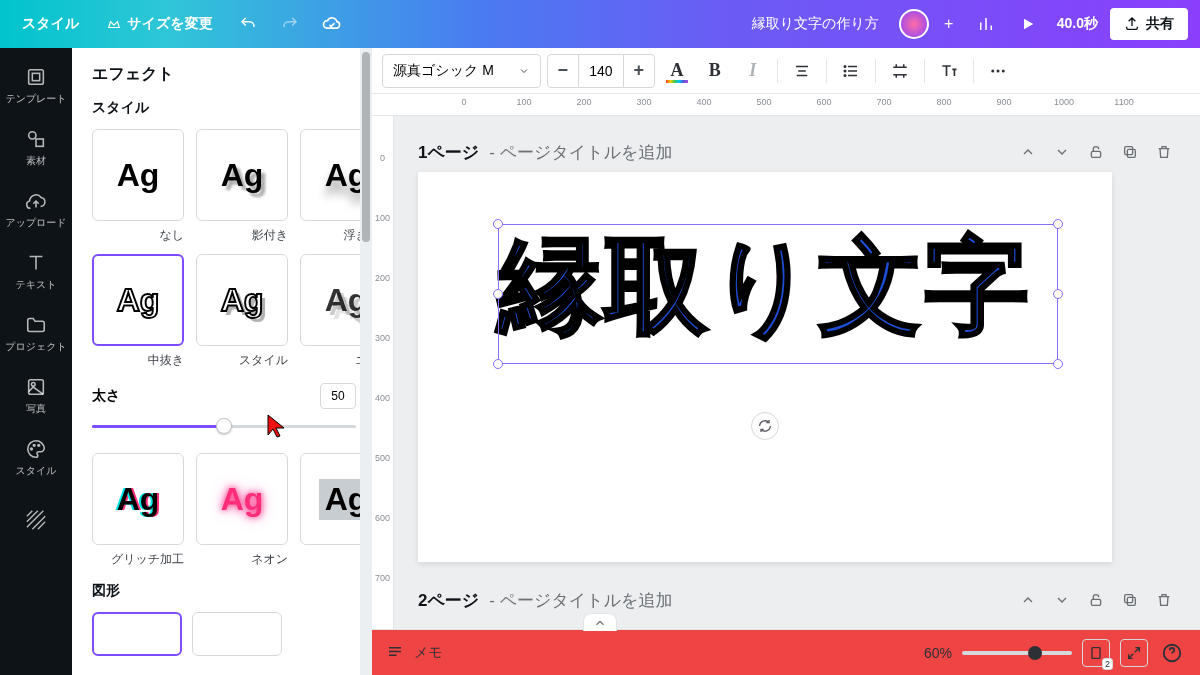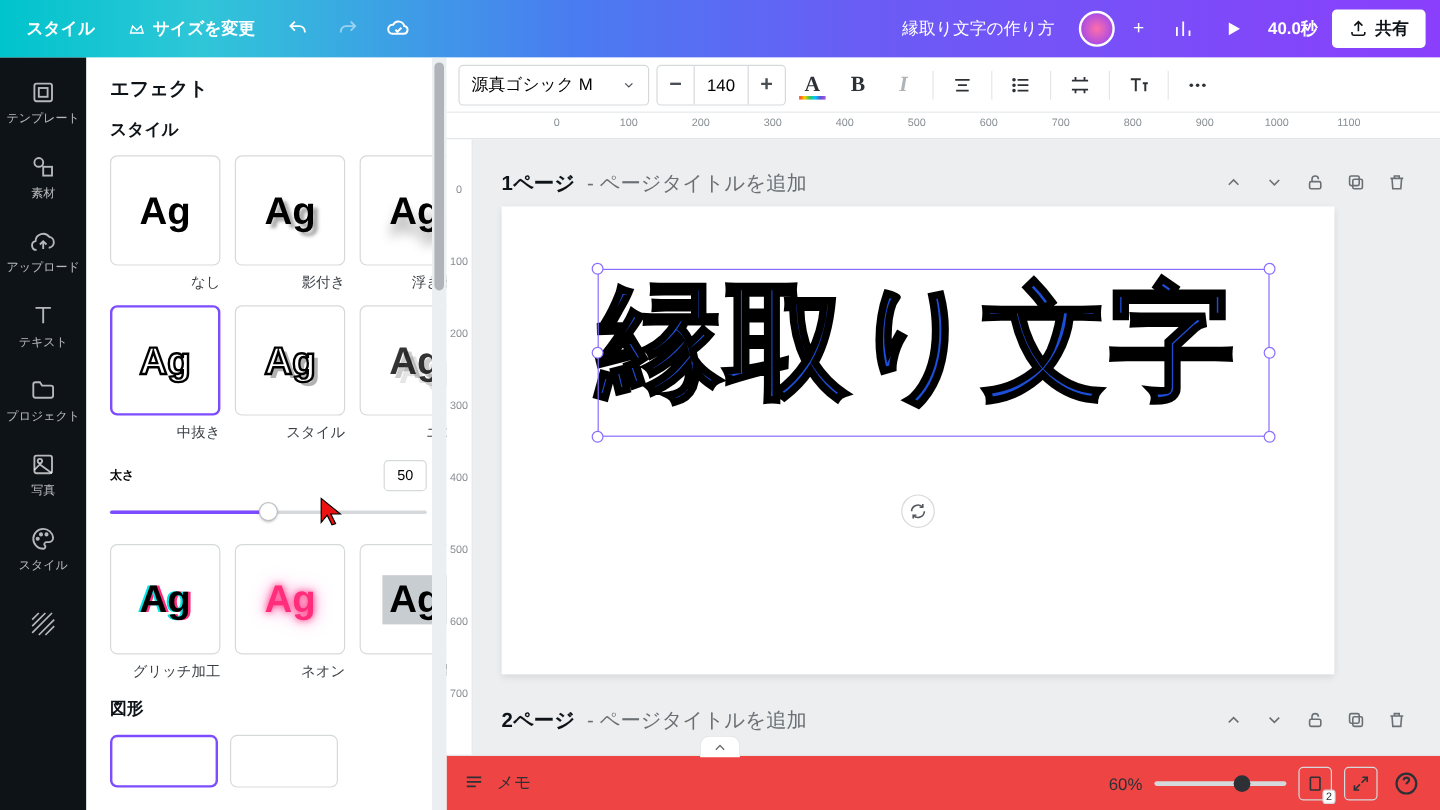--- a/index.html
+++ b/index.html
@@ -36,21 +36,21 @@
 .ag-shadow { color: #000; text-shadow: 4px 4px 3px rgba(0,0,0,.35); }
 .ag-lift { color: #000; text-shadow: 0 10px 10px rgba(0,0,0,.35); }
 .ag-outline { color: #fff; -webkit-text-stroke: 2px #000; }
 .ag-splice { color: #fff; -webkit-text-stroke: 2px #000; text-shadow: 4px 4px 0 rgba(0,0,0,.3); }
 .ag-echo { color: rgba(0,0,0,.8); text-shadow: 4px 4px 0 rgba(0,0,0,.2), 8px 8px 0 rgba(0,0,0,.1); }
 .ag-glitch { color: #000; text-shadow: -2px 0 #00e6e6, 2px 0 #ff2d7a; }
 .ag-neon { color: #ff2d7a; text-shadow: 0 0 6px #ff2d7a, 0 0 14px #ff6ec0; }
 .ag-bg .box > span { background: #c8cdd2; color: #000; padding: 2px 6px; }
 
 .sliderrow { display: flex; align-items: center; justify-content: space-between; margin: 6px 0 6px; }
-.sliderrow .label { font-size: 10px; font-weight: 600; }
+.sliderrow .label { font-size: 14px; font-weight: 600; }
 .sliderrow .valbox { width: 36px; height: 26px; border: 1px solid #d6d9dc; border-radius: 4px; font-size: 12px; display: flex; align-items: center; justify-content: center; }
 .slider { position: relative; height: 24px; margin-bottom: 14px; }
 .slider .track { position: absolute; top: 10px; left: 0; right: 0; height: 3px; background: #d6d9dc; border-radius: 2px; }
 .slider .fill { position: absolute; top: 10px; left: 0; height: 3px; background: #7d4cff; border-radius: 2px; }
 .slider .knob { position: absolute; top: 3px; width: 16px; height: 16px; background: #fff; border: 1px solid #bfc3c7; border-radius: 50%; box-shadow: 0 1px 2px rgba(0,0,0,.2); }
 
 .cursorarrow { position: absolute; pointer-events: none; }
 
 .canvaswrap { flex: 1; display: flex; flex-direction: column; background: #fff; }
 

